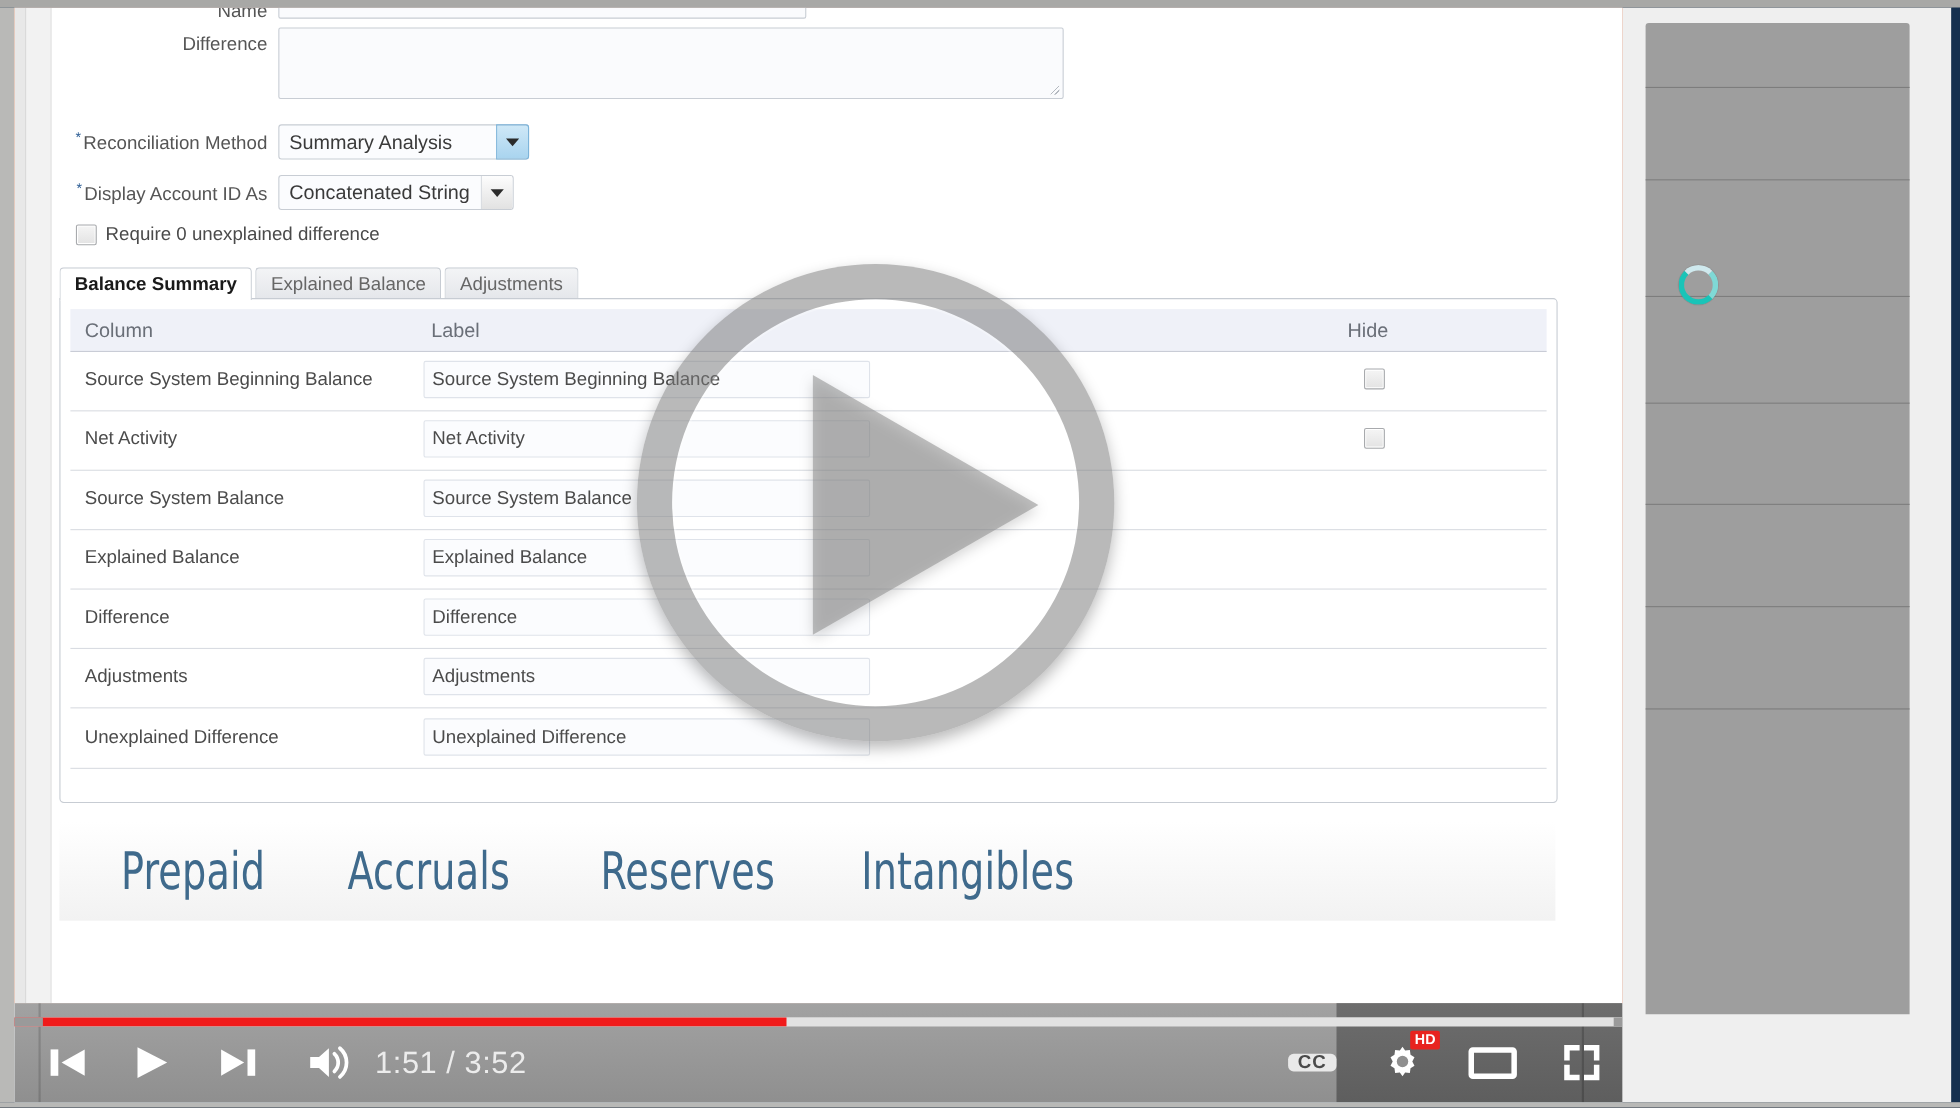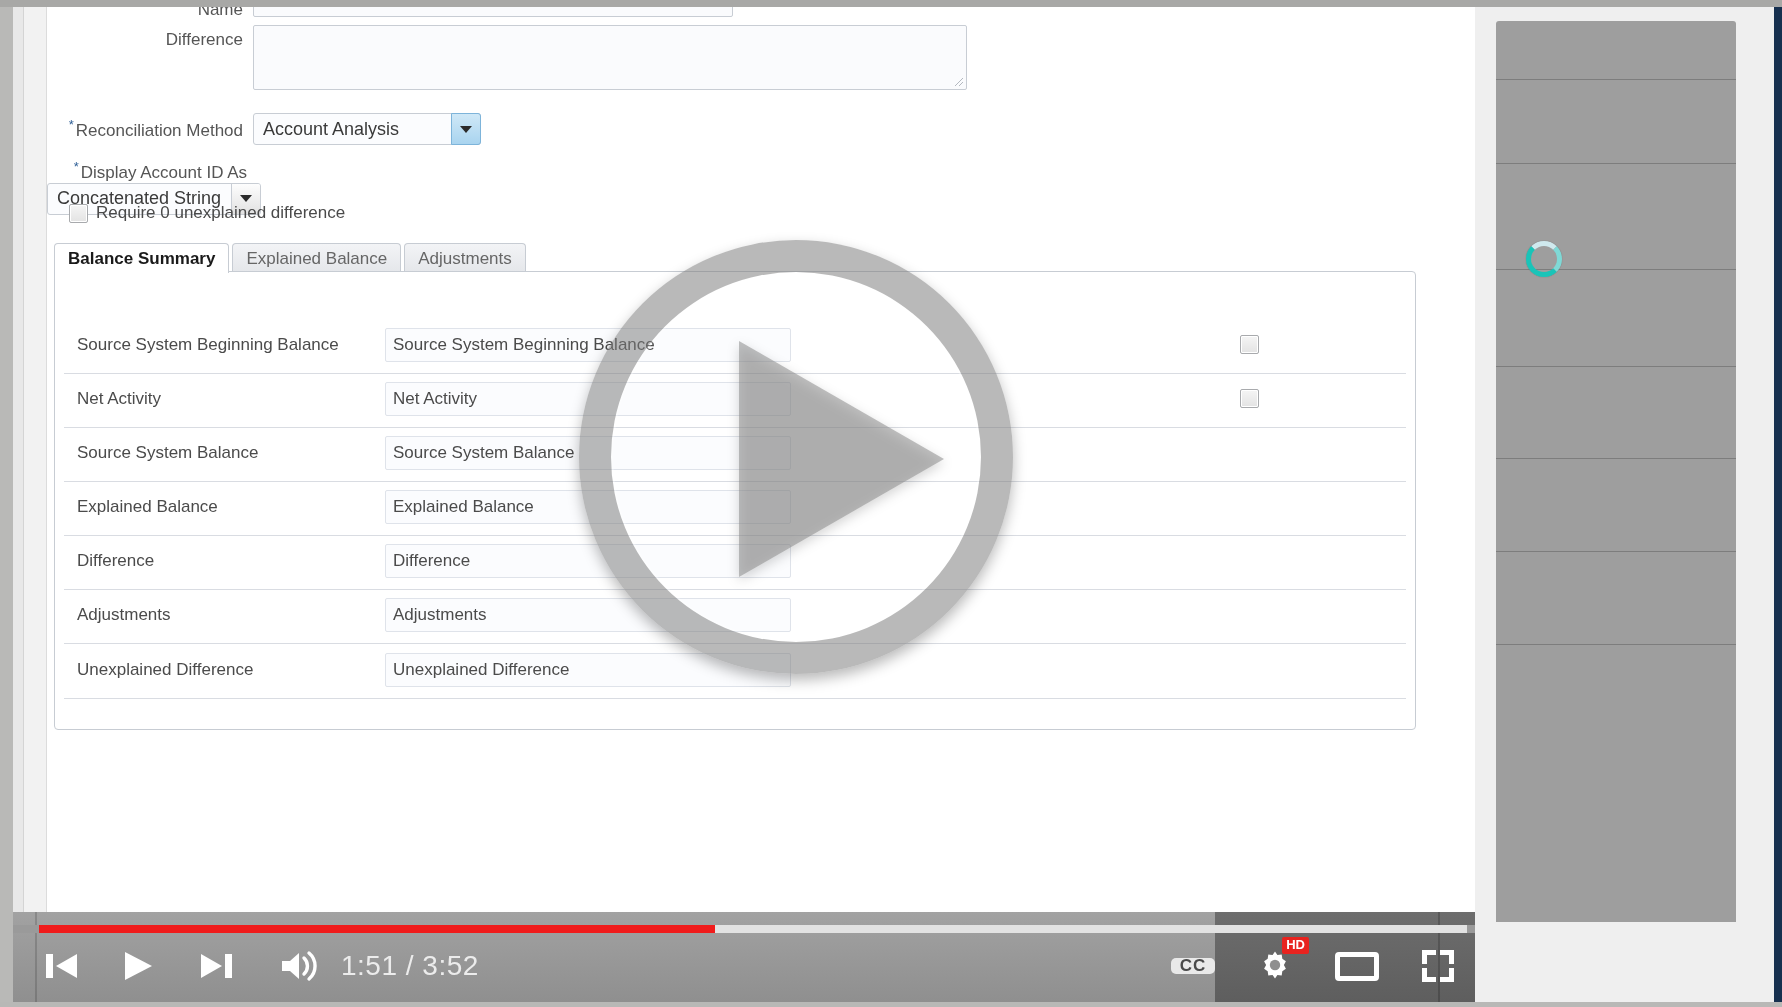--- a/index.html
+++ b/index.html
@@ -162,28 +162,28 @@
           <div class="form-row" style="left:0px;top:18px;">
             <div class="lbl" style="width:196px;padding-right:10px;padding-top:5px;">Difference</div>
             <div class="txtarea"></div>
           </div>
 
           <div class="form-row" style="left:0px;top:106px;align-items:center;">
             <div class="lbl" style="width:196px;padding-right:10px;">
               <span class="req">*</span><span>Reconciliation Method</span>
             </div>
             <div class="combo focus">
-              <div class="val" style="width:178px;">Account Analysis</div>
+              <div class="val" style="width:178px;">Summary Analysis</div>
               <div class="arrow">
                   <i class="caret"></i>
                 </div>
             </div>
           </div>
 
-          <div class="form-row" style="left:0px;top:152px;align-items:center;flex-direction:column;">
+          <div class="form-row" style="left:0px;top:152px;align-items:center;">
             <div class="lbl" style="width:196px;padding-right:10px;">
               <span class="req">*</span><span>Display Account ID As</span>
             </div>
             <div class="combo plain">
               <div class="val">Concatenated String</div>
               <div class="arrow">
                   <i class="caret"></i>
                 </div>
             </div>
           </div>
@@ -202,20 +202,25 @@
           <div class="tab">
             <span>Explained Balance</span>
           </div>
           <div class="tab">
             <span>Adjustments</span>
           </div>
         </div>
 
         <div class="panel">
 
+          <div class="thead">
+            <div class="th" style="position:absolute;left:13px;">Column</div>
+            <div class="th" style="position:absolute;left:328px;">Label</div>
+            <div class="th" style="position:absolute;left:1161px;">Hide</div>
+          </div>
 
           <div class="tr" style="top:47px">
             <div class="col-name">Source System Beginning Balance</div>
             <div class="inp">
                 <span>Source System Beginning Balance</span>
               </div>
             <div class="hidebox">
                 <div class="chk"></div>
               </div>
           </div>
@@ -260,20 +265,26 @@
 
           <div class="tr" style="top:372px">
             <div class="col-name">Unexplained Difference</div>
             <div class="inp">
                 <span>Unexplained Difference</span>
               </div>
           </div>
 
         </div>
 
+        <div class="kw-row">
+          <div class="kw" style="margin-left:56px;margin-right:46px;">Prepaid</div>
+          <div class="kw" style="margin-right:50px;">Accruals</div>
+          <div class="kw" style="margin-right:44px;">Reserves</div>
+          <div class="kw">Intangibles</div>
+        </div>
 
       </div>
 
       <div class="play-overlay">
         <div class="play-ring"></div>
         <div class="play-tri"></div>
       </div>
 
     </div>
 

